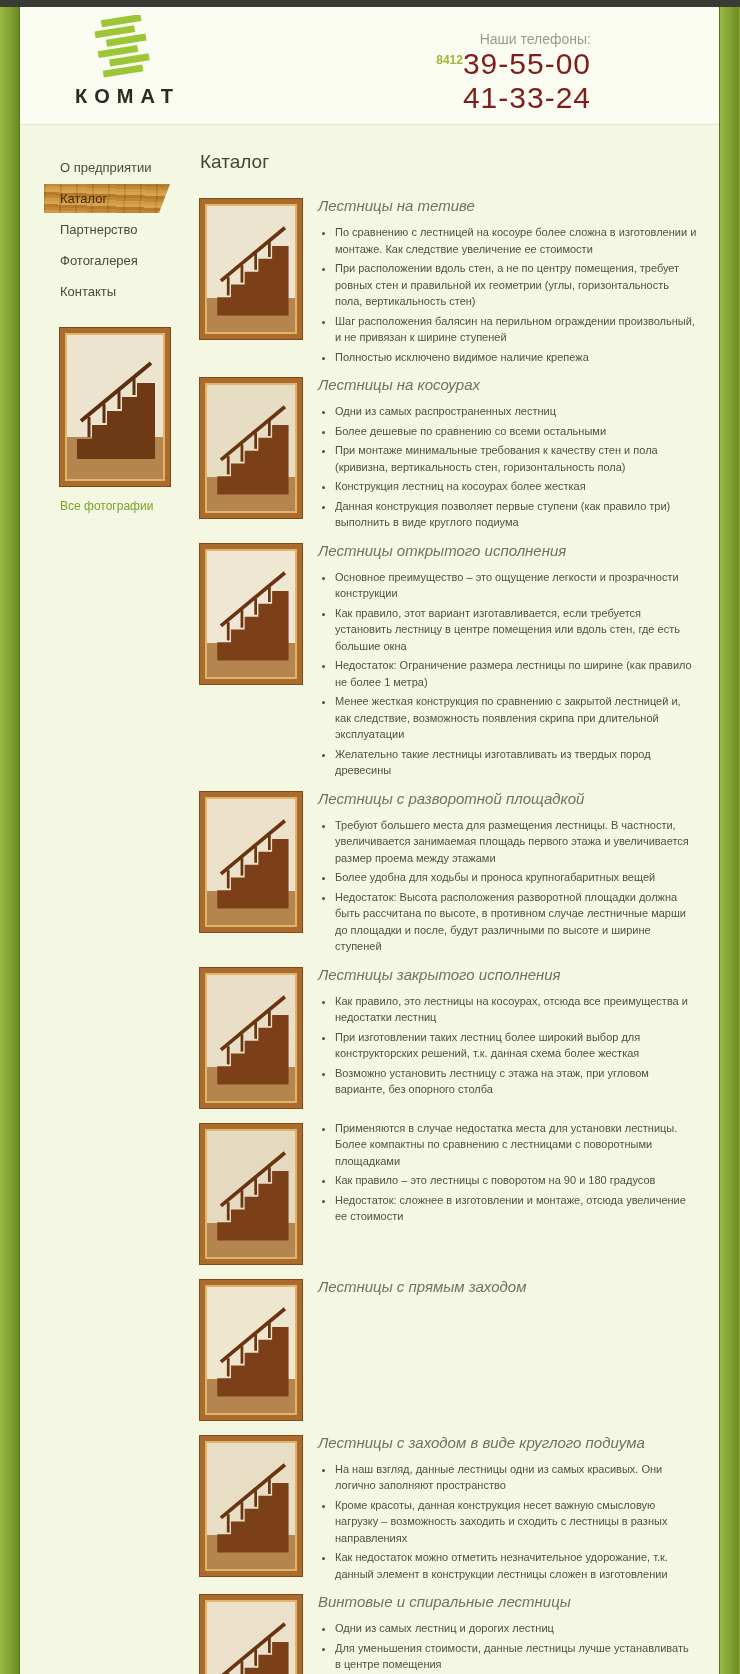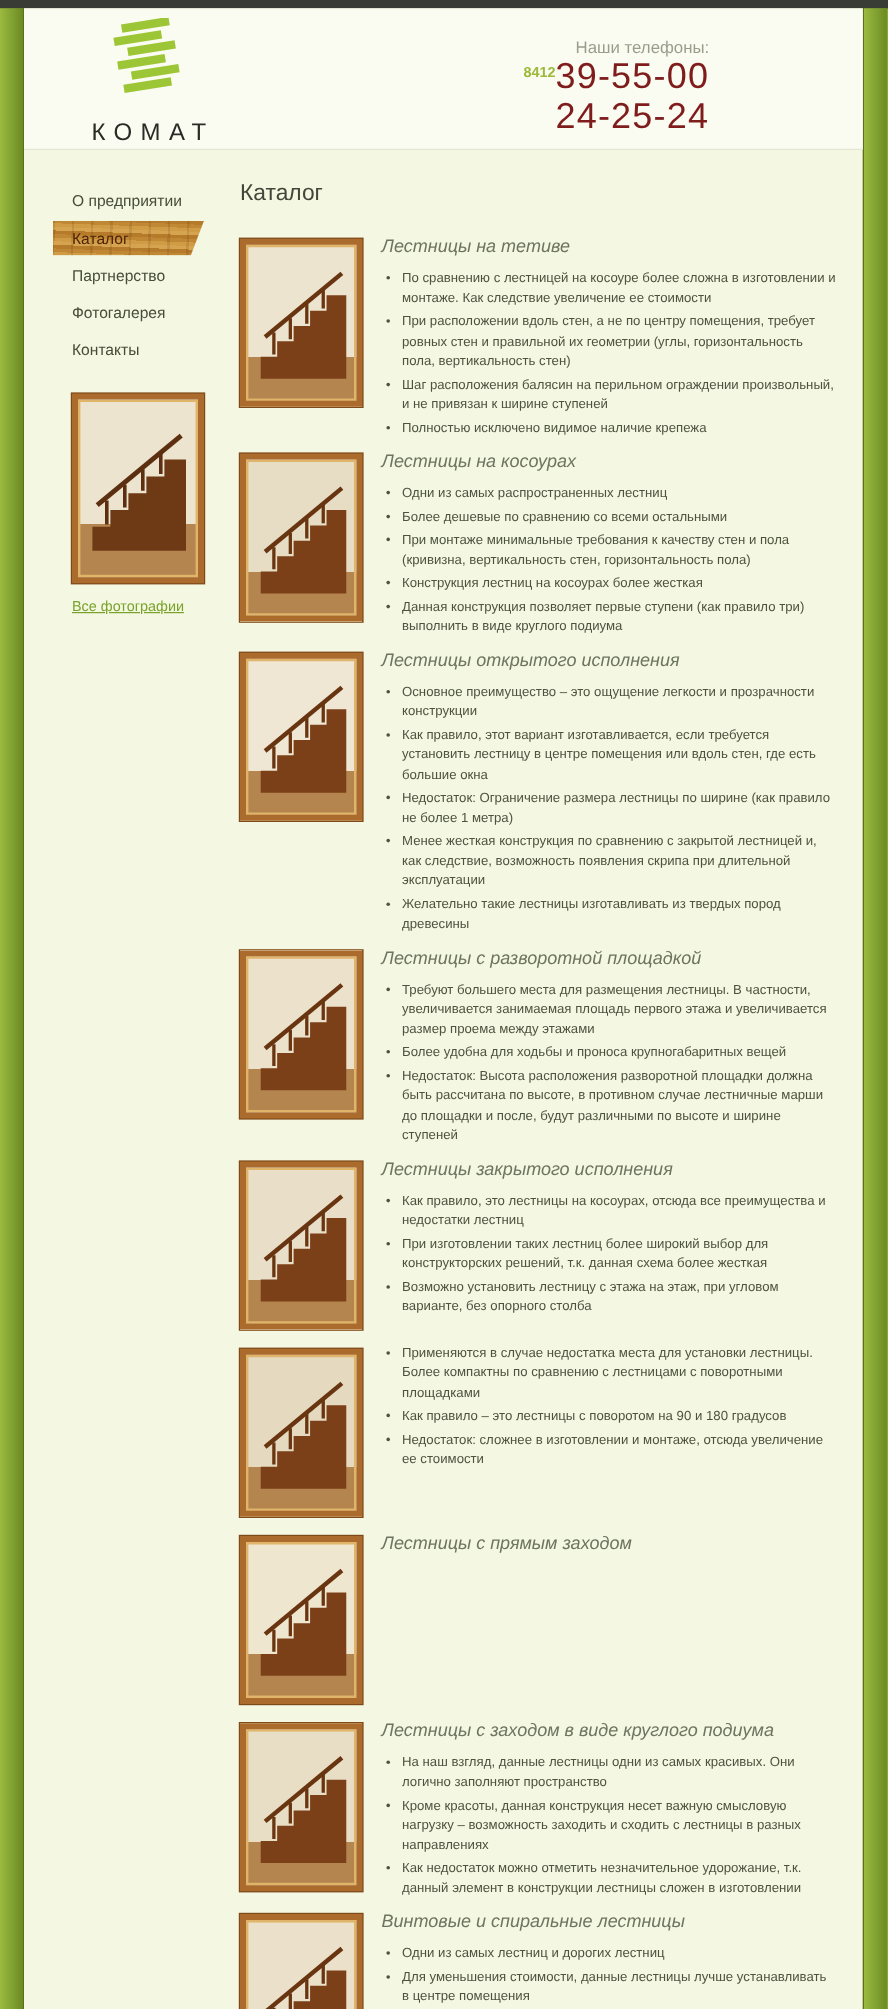--- a/index.html
+++ b/index.html
@@ -9,42 +9,42 @@
   .topbar { height:7px; background:#383c34; }
   .frame { display:flex; width:740px; }
   .edge { width:20px; background:linear-gradient(to right,#9aba40,#6b8b24); }
   .edge.left  { border-right:1px solid #5a701c; }
   .edge.right { border-left:1px solid #5a701c; }
   .center { width:699px; background:#f4f7e1; display:flex; flex-direction:column; min-height:1643px; }
 
   
   header { background:#fbfcf1; height:118px; position:relative; border-bottom:1px solid #e4e7d2; flex:none; }
   .logo { position:absolute; left:44px; top:8px; width:120px; text-align:center; cursor:pointer; }
-  .logo-text { font-size:20px; font-weight:normal; letter-spacing:7px; color:#2b2b26; margin-top:16px; padding-left:7px; }
+  .logo-text { font-size:20px; font-weight:bold; letter-spacing:7px; color:#2b2b26; margin-top:2px; padding-left:7px; }
   .tagline { position:absolute; left:190px; top:34px; width:215px; font-size:15px; color:#3c3e34; line-height:1.45; }
   .phones { position:absolute; right:128px; top:24px; width:160px; }
   .phones-label { font-size:14px; color:#9a9d8c; text-align:right; padding-left:8px; }
   .phone-row { display:flex; justify-content:flex-end; align-items:flex-start; }
   .phone-code { font-size:12px; color:#9cb93a; font-weight:bold; margin-top:6px; }
   .phone-num { font-size:30px; color:#7f1d1d; letter-spacing:1px; }
 
   
   .content { display:flex; flex:1; }
   aside { width:178px; flex:none; padding:28px 0 0 24px; }
   .side-nav a { display:block; font-size:13px; color:#474d3a; text-decoration:none; padding:7px 10px 7px 16px; margin-bottom:2px; cursor:pointer; }
   .side-nav a.active {
     color:#4f2408; width:126px;
     clip-path:polygon(0 0,100% 0,calc(100% - 11px) 100%,0 100%);
     background:
       repeating-linear-gradient(92deg, rgba(60,30,0,.12) 0 2px, rgba(255,255,255,0) 2px 16px),
       repeating-linear-gradient(2deg, #d09b45 0 3px, #c08734 3px 6px, #b57b2b 6px 9px, #d6a450 9px 12px);
   }
   .side-photo { margin:22px 0 10px 16px; width:110px; height:158px; }
   .photo-frame { width:100%; height:100%; border:5px solid #ab6b2d; box-shadow:inset 0 0 0 2px #e0b469, 0 0 0 1px #7e4a1a; background:linear-gradient(#ece4cf 0 70%, #b5854f 70% 100%); position:relative; overflow:hidden; }
-  .all-photos { display:inline-block; margin-left:16px; font-size:12px; color:#79a22a; text-decoration:underline; cursor:pointer; }
+  .all-photos { display:inline-block; margin-left:16px; font-size:12px; color:#79a22a; cursor:pointer; }
 
   main { flex:1; padding:26px 18px 20px 0; }
   main h1 { font-size:19px; font-weight:normal; color:#44463c; margin:0 0 22px 2px; }
 
   .section { display:flex; min-height:150px; margin-bottom:6px; }
   .thumb { flex:none; width:102px; height:140px; margin:4px 16px 0 2px; }
   .section-body { flex:1; padding-right:4px; }
   .section-body h2 { font-size:15px; font-weight:normal; color:#6d7460; margin:2px 0 10px;font-style:italic; }
   .section-body ul { list-style:disc; padding-left:17px; }
   .section-body li { font-size:11px; line-height:1.5; color:#4e5340; margin-bottom:3px; }
@@ -76,21 +76,21 @@
         </div>
 
 
         <div class="phones">
           <div class="phones-label">Наши телефоны:</div>
           <div class="phone-row">
             <span class="phone-code">8412</span>
             <span class="phone-num">39-55-00</span>
           </div>
           <div class="phone-row">
-            <span class="phone-num">24-25-24</span>
+            <span class="phone-num">41-33-24</span>
           </div>
         </div>
       </header>
 
       <div class="content">
         <aside>
           <nav class="side-nav" id="side-nav">
               <a>О предприятии</a>
               <a class="active">Каталог</a>
               <a>Партнерство</a>

